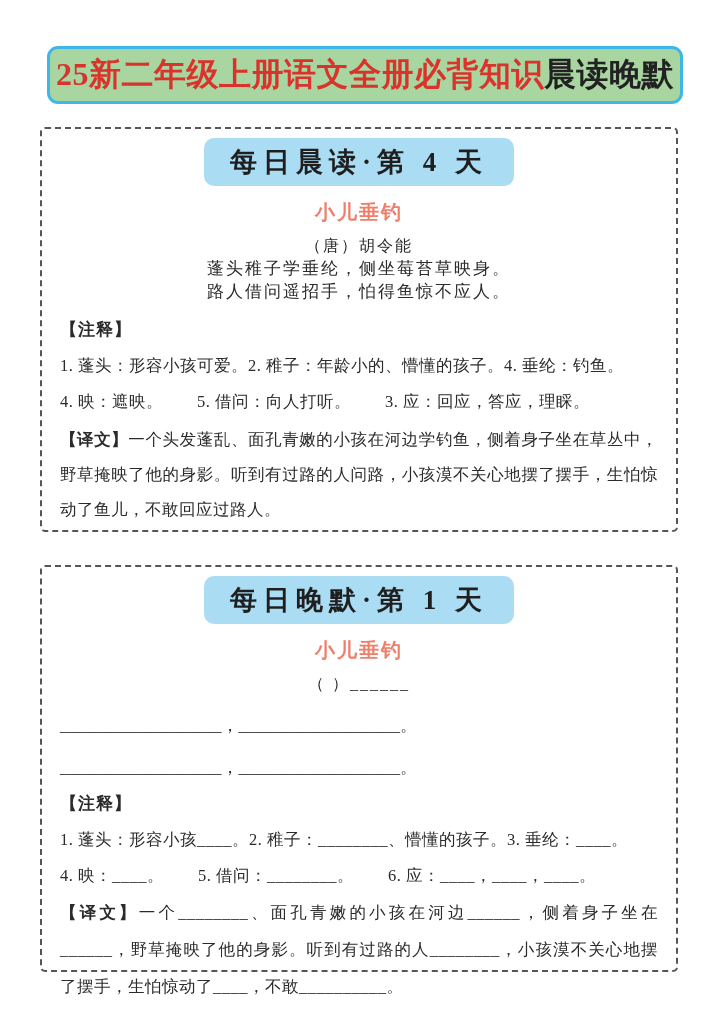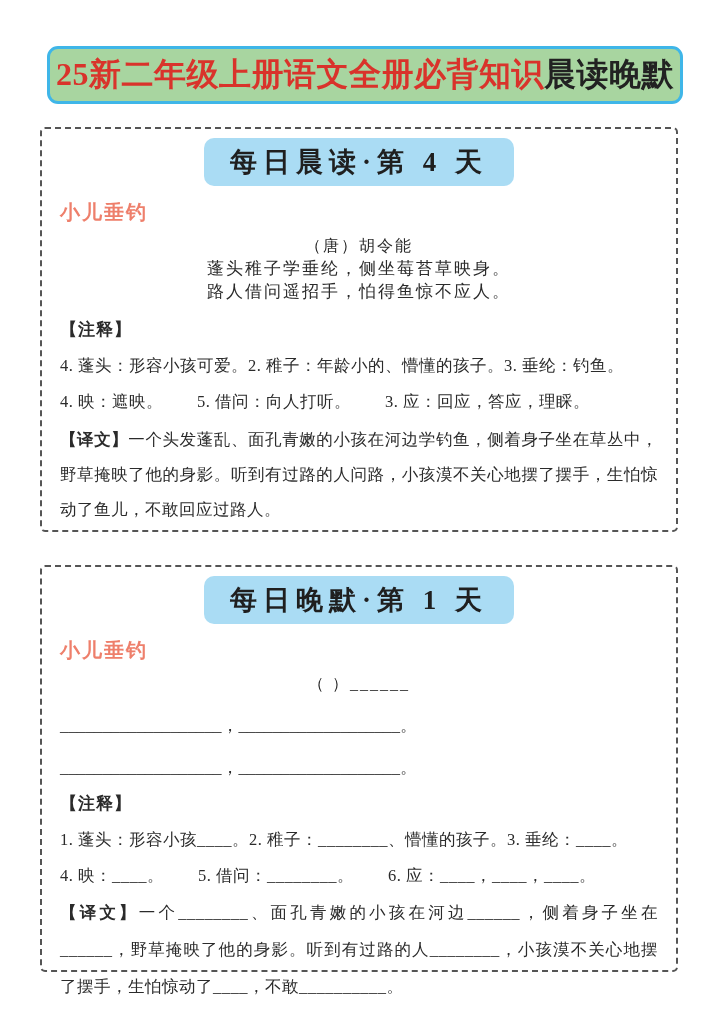--- a/index.html
+++ b/index.html
@@ -30,21 +30,21 @@
   .card.evening{top:565px;height:407px;}
 
   .badge{
     width:fit-content;margin:0 auto;
     background:#aadcf4;border-radius:10px;
     padding:6px 26px;
     font-size:27px;font-weight:bold;letter-spacing:6px;color:#1f1f1f;
     text-align:center;
   }
   .poem-title{
-    margin-top:13px;text-align:left;
+    margin-top:13px;text-align:center;
     font-family:"Liberation Sans","DejaVu Sans",sans-serif;
     font-size:20px;font-weight:bold;color:#ee7f6b;letter-spacing:2px;
   }
   .author{margin-top:10px;text-align:center;font-size:16px;letter-spacing:2px;}
   .poem-line{text-align:center;font-size:17px;letter-spacing:2px;}
   .blank-line{margin-top:19px;font-size:17px;color:#2b2b2b;}
   .notes-label{margin-top:15px;font-size:17px;font-weight:600;letter-spacing:1px;}
   .note-line{margin-top:14px;font-size:16.5px;letter-spacing:.5px;}
   .trans{margin:10px 0 0;font-size:16.5px;line-height:2.12;text-align:justify;letter-spacing:.5px;}
   .trans .label{font-weight:600;}
@@ -61,21 +61,21 @@
       <span class="t-dark">晨读晚默</span>
   </div>
 
   <section class="card morning">
     <div class="badge">每日晨读·第 4 天</div>
     <div class="poem-title">小儿垂钓</div>
     <div class="author">（唐）胡令能</div>
     <div class="poem-line">蓬头稚子学垂纶，侧坐莓苔草映身。</div>
     <div class="poem-line">路人借问遥招手，怕得鱼惊不应人。</div>
     <div class="notes-label">【注释】</div>
-    <div class="note-line">4. 蓬头：形容小孩可爱。2. 稚子：年龄小的、懵懂的孩子。3. 垂纶：钓鱼。</div>
+    <div class="note-line">1. 蓬头：形容小孩可爱。2. 稚子：年龄小的、懵懂的孩子。4. 垂纶：钓鱼。</div>
     <div class="note-line">4. 映：遮映。　　5. 借问：向人打听。　　3. 应：回应，答应，理睬。</div>
     <p class="trans"><span class="label">【译文】</span><span>一个头发蓬乱、面孔青嫩的小孩在河边学钓鱼，侧着身子坐在草丛中，野草掩映了他的身影。听到有过路的人问路，小孩漠不关心地摆了摆手，生怕惊动了鱼儿，不敢回应过路人。</span></p>
   </section>
 
   <section class="card evening">
     <div class="badge">每日晚默·第 1 天</div>
     <div class="poem-title">小儿垂钓</div>
     <div class="author">（ ）______</div>
     <div class="blank-line">___________________，___________________。</div>
     <div class="blank-line">___________________，___________________。</div>

